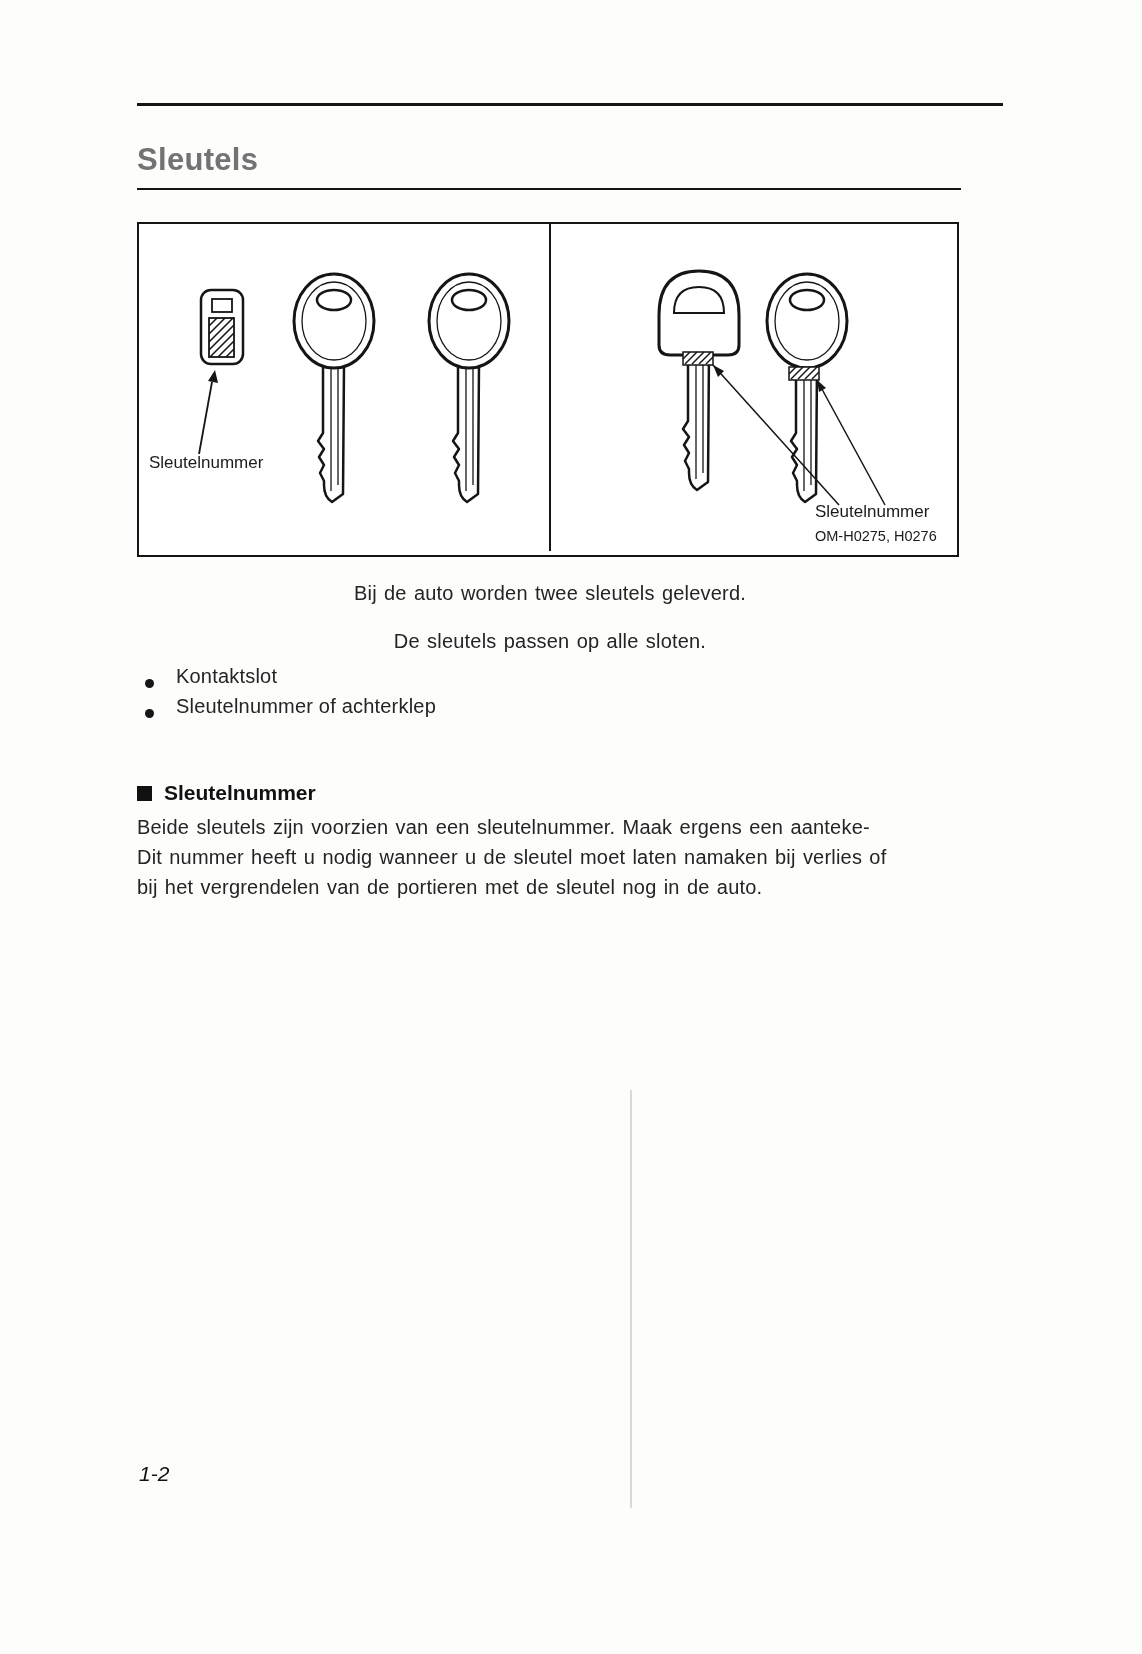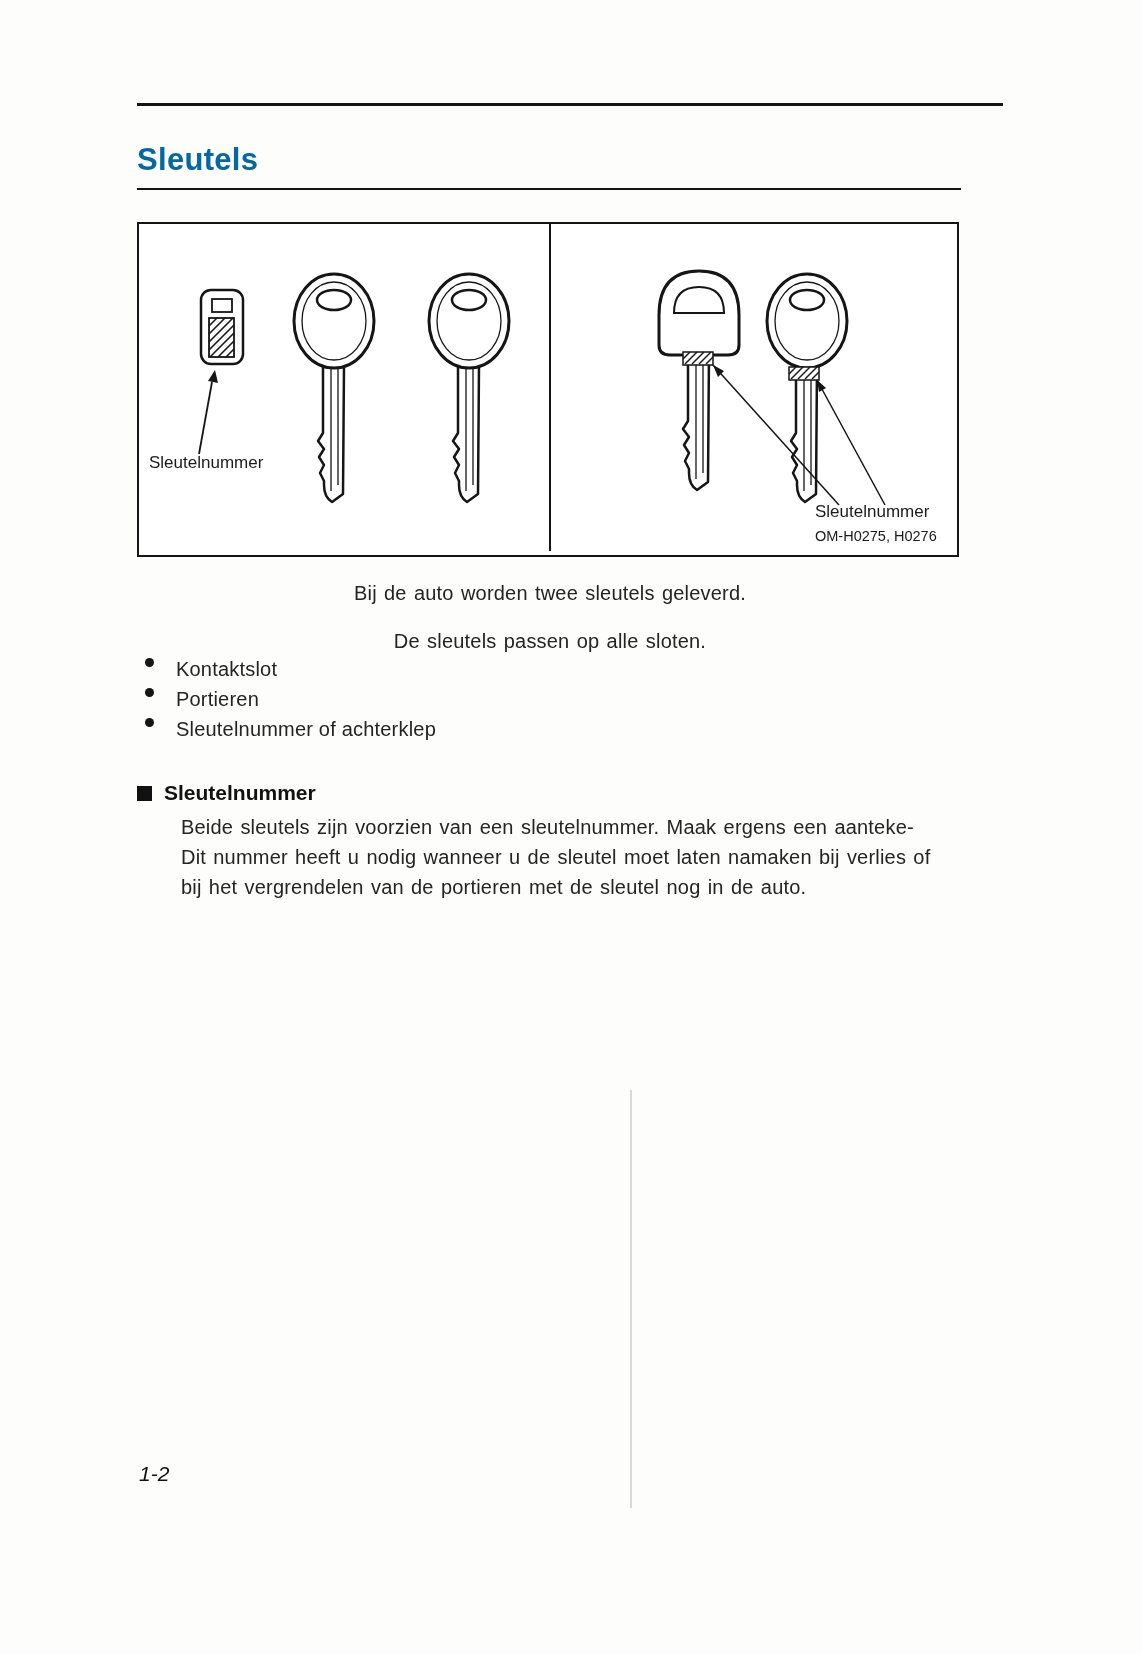--- a/index.html
+++ b/index.html
@@ -11,60 +11,60 @@
     font-family:"Liberation Sans", sans-serif;
     color:#1f1f1f;
     overflow:hidden;
   }
   .top-rule{
     position:absolute;left:137px;top:103px;
     width:866px;height:3px;background:#151515;
   }
   .doc-title{
     position:absolute;left:137px;top:142px;
-    font-size:31px;font-weight:bold;letter-spacing:.3px;color:#0369a1;
+    font-size:31px;font-weight:bold;letter-spacing:.3px;color:#737373;
   }
   .title-rule{
     position:absolute;left:137px;top:188px;
     width:824px;height:2px;background:#151515;
   }
   .figure-box{
     position:absolute;left:137px;top:222px;
     width:818px;height:331px;
     border:2px solid #151515;background:#fff;
   }
   .figure-box svg{display:block;}
   .body-text{
     position:absolute;left:137px;
     width:826px;font-size:20px;line-height:30px;color:#242424;
     letter-spacing:.2px;word-spacing:1.5px;text-align:center;
   }
   .p-intro{top:578px;}
   .p-locks{top:626px;}
   .bullet-list{position:absolute;left:137px;top:658px;width:826px;}
-  .bullet-row{display:flex;align-items:flex-start;height:30px;font-size:20px;color:#242424;letter-spacing:.2px;}
+  .bullet-row{display:flex;align-items:flex-end;height:30px;font-size:20px;color:#242424;letter-spacing:.2px;}
   .bullet-dot{
     width:9px;height:9px;border-radius:50%;background:#151515;
     margin:0 22px 0 8px;flex:0 0 auto;
   }
   .section-header{
     position:absolute;left:137px;top:781px;
     display:flex;align-items:center;
     font-size:21px;font-weight:bold;color:#111;
   }
   .section-marker{
     width:15px;height:15px;background:#111;
     margin-right:12px;flex:0 0 auto;
   }
   .section-para{
     position:absolute;left:137px;top:812px;
     width:826px;font-size:20px;line-height:30px;color:#242424;
     letter-spacing:.2px;word-spacing:1.5px;
   }
-  .section-para .line{white-space:nowrap;margin-left:44px;}
+  .section-para .line{white-space:nowrap;}
   .page-number{
     position:absolute;left:139px;top:1462px;
     font-size:21px;font-weight:normal;font-style:italic;color:#111;
   }
   .scan-artifact{
     position:absolute;left:630px;top:1090px;
     width:2px;height:418px;background:#d9d9d6;
   }
   svg text{fill:#1b1b1b;}
 </style>
@@ -166,24 +166,20 @@
 
   <div class="body-text p-locks">De sleutels passen op alle sloten.</div>
 
   <div class="bullet-list">
     <div class="bullet-row">
       <span class="bullet-dot"></span>
       <span>Kontaktslot</span>
     </div>
     <div class="bullet-row">
       <span class="bullet-dot"></span>
-      <span>Portieren</span>
-    </div>
-    <div class="bullet-row">
-      <span class="bullet-dot"></span>
       <span>Sleutelnummer of achterklep</span>
     </div>
   </div>
 
   <div class="section-header">
     <span class="section-marker"></span>
     <span>Sleutelnummer</span>
   </div>
 
   <div class="section-para">

